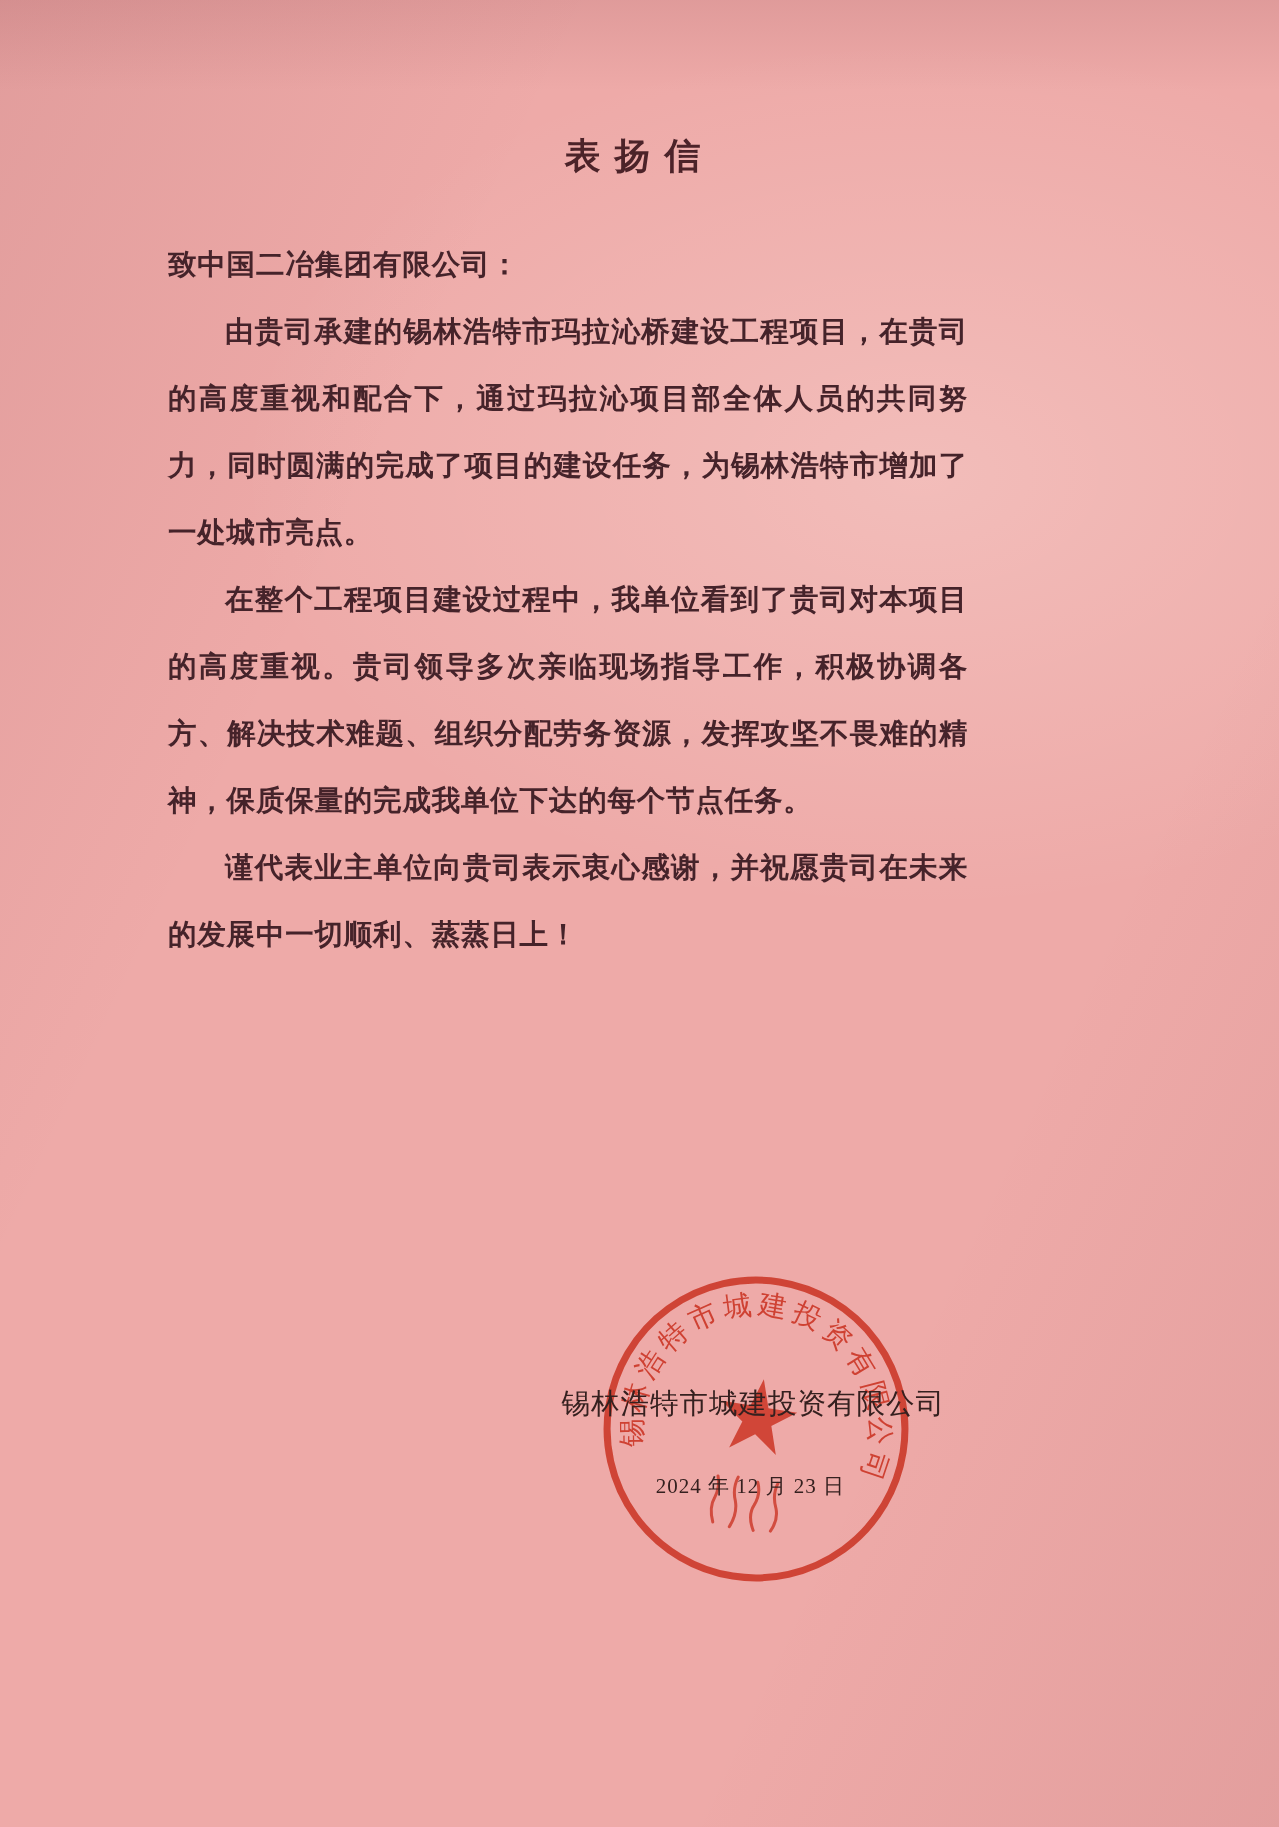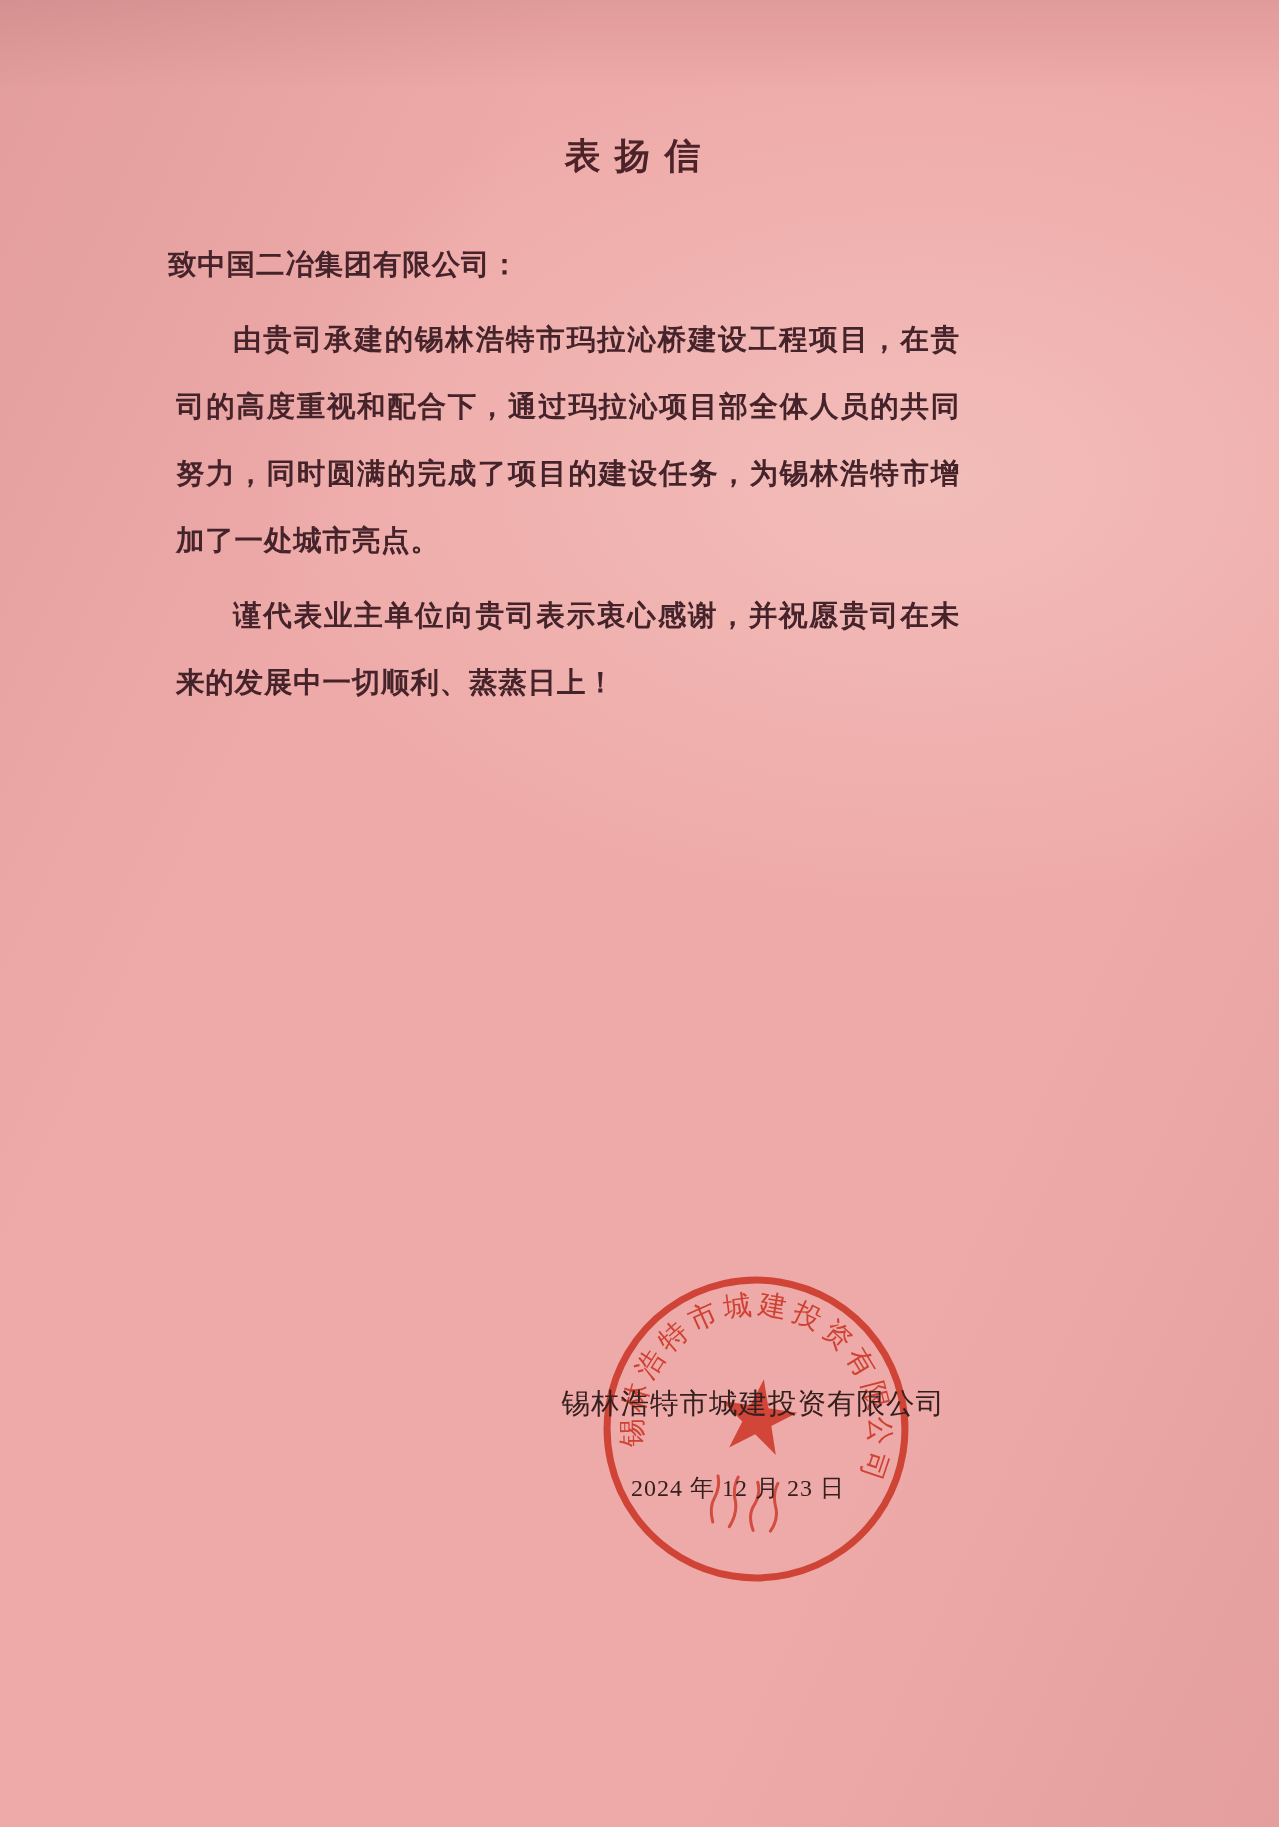--- a/index.html
+++ b/index.html
@@ -23,46 +23,47 @@
     text-align:center;font-size:36px;letter-spacing:14px;
     font-weight:600;color:#4c2329;
   }
   .body-text{
     position:absolute;left:168px;top:231px;width:800px;
     font-size:28.5px;line-height:67px;letter-spacing:0.8px;
     text-align:justify;
     font-weight:bold;
   }
   .salutation{margin:0;}
-  .body-text p.para{margin:8px;text-indent:2em;}
+  .body-text p.para{margin:0;text-indent:2em;}
   .signature-block{position:absolute;left:0;top:0;width:100%;z-index:3;}
   .signature{
     position:absolute;top:1385px;right:334px;
     font-size:28.5px;letter-spacing:1px;color:#35201f;white-space:nowrap;
   }
   .letter-date{
     position:absolute;top:1472px;right:434px;
-    font-size:24px;letter-spacing:1px;color:#35201f;white-space:nowrap;
+    font-size:21px;letter-spacing:1px;color:#35201f;white-space:nowrap;
   }
   .stamp{
     position:absolute;left:595px;top:1268px;width:322px;height:322px;
     z-index:2;opacity:0.9;mix-blend-mode:multiply;
     transform:rotate(9deg);
   }
 </style>
 </head>
 <body>
 
 <div class="paper">
 
   <div class="title">表扬信</div>
 
   <div class="body-text">
     <p class="salutation">致中国二冶集团有限公司：</p>
     <p class="para">由贵司承建的锡林浩特市玛拉沁桥建设工程项目，在贵司的高度重视和配合下，通过玛拉沁项目部全体人员的共同努力，同时圆满的完成了项目的建设任务，为锡林浩特市增加了一处城市亮点。</p>
+    <p class="para">在整个工程项目建设过程中，我单位看到了贵司对本项目的高度重视。贵司领导多次亲临现场指导工作，积极协调各方、解决技术难题、组织分配劳务资源，发挥攻坚不畏难的精神，保质保量的完成我单位下达的每个节点任务。</p>
     <p class="para">谨代表业主单位向贵司表示衷心感谢，并祝愿贵司在未来的发展中一切顺利、蒸蒸日上！</p>
   </div>
 
   <svg class="stamp" viewBox="0 0 320 320" xmlns="http://www.w3.org/2000/svg" aria-hidden="true">
     <circle cx="160" cy="160" r="148" fill="none" stroke="#d8462e" stroke-width="7" opacity="0.92"></circle>
     <polygon points="160,110 169,137.6 198,137.6 174.6,154.7 183.5,182.4 160,165.3 136.5,182.4 145.4,154.7 122,137.6 151,137.6" fill="#d8462e" opacity="0.9"></polygon>
     <defs>
       <path id="ringPath" d="M 56.7 208.2 A 114 114 0 1 1 263.3 208.2" fill="none"></path>
     </defs>
     <text font-size="28" fill="#d8462e" letter-spacing="5" opacity="0.95" font-family="Liberation Serif, serif">

